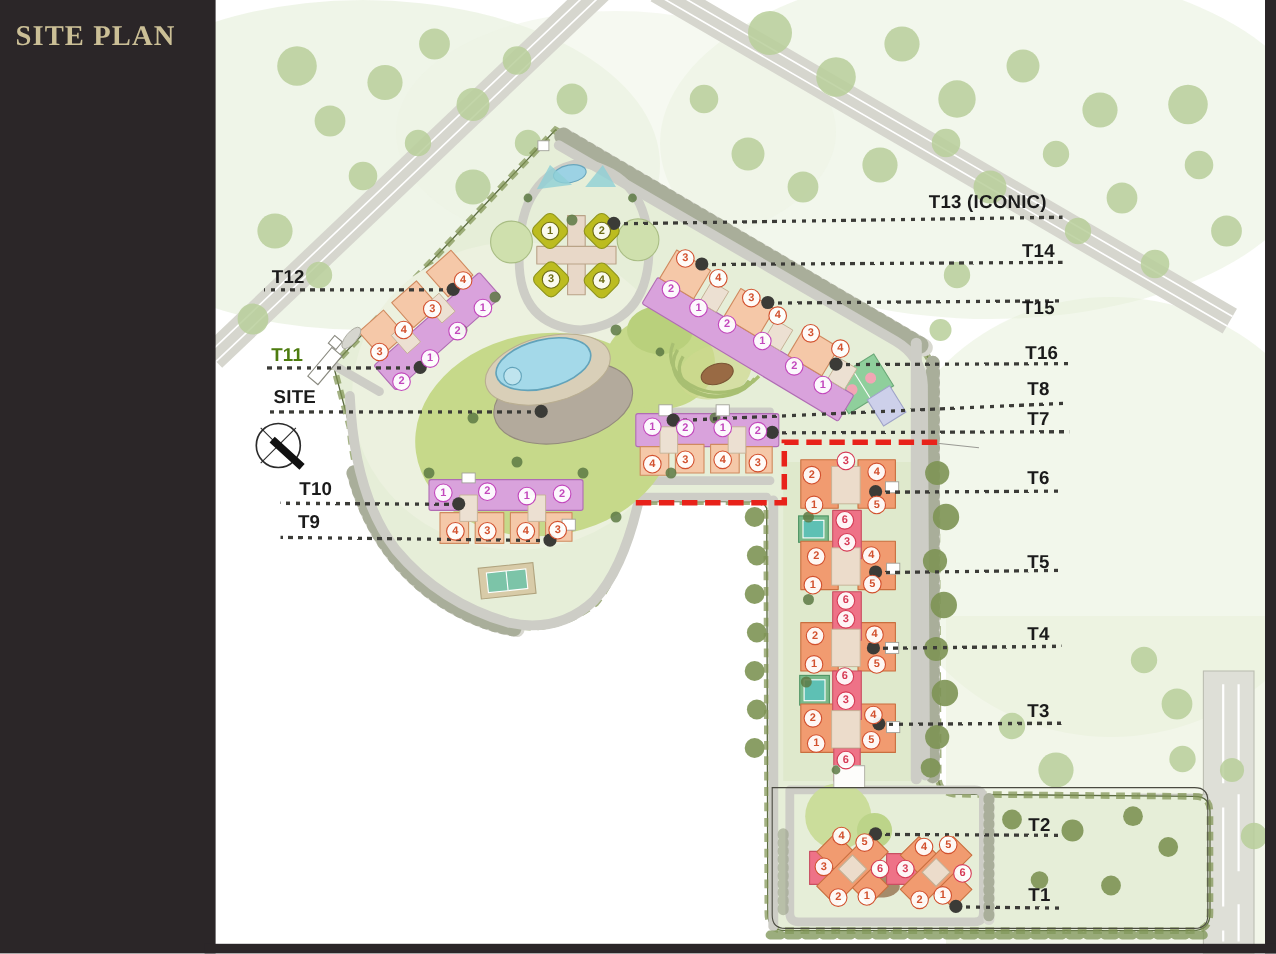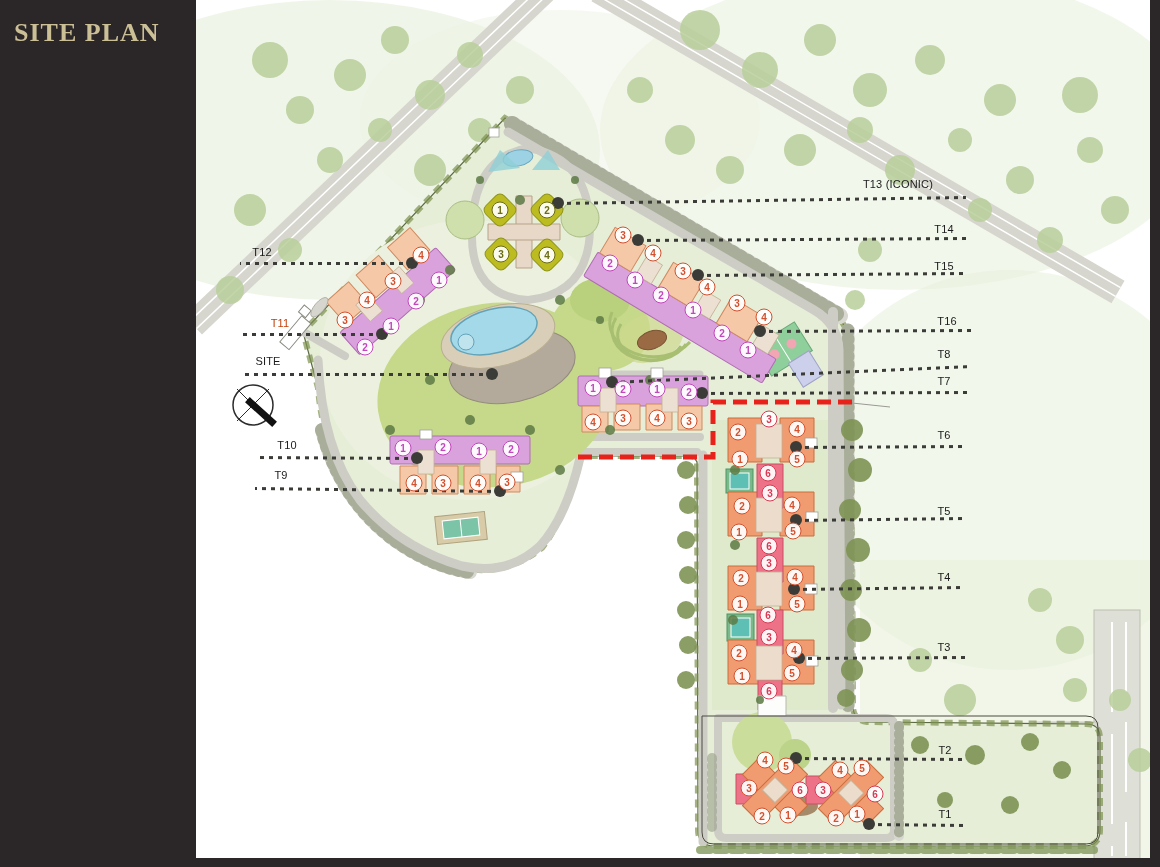--- a/index.html
+++ b/index.html
@@ -5,21 +5,21 @@
   html,body{margin:0;padding:0;background:#ffffff;}
   .stage{position:relative;width:1160px;height:867px;overflow:hidden;background:#ffffff;
          font-family:"Liberation Sans", sans-serif;}
   .plan-svg{position:absolute;left:0;top:0;}
   .sidebar{position:absolute;left:0;top:0;width:196px;height:867px;z-index:30;}
   .page-title{position:absolute;left:14px;top:18px;font-family:"Liberation Serif", serif;
               font-weight:700;font-size:26px;letter-spacing:1px;}
   .bottom-bar{position:absolute;left:186px;top:858px;width:974px;height:9px;z-index:30;}
   .right-bar{position:absolute;left:1150px;top:0;width:10px;height:867px;z-index:29;}
   .overlay{position:absolute;left:0;top:0;width:1160px;height:867px;z-index:20;pointer-events:none;}
-  .callout-label{position:absolute;transform:translate(-50%,-50%);font-weight:400;font-size:11px;
+  .callout-label{position:absolute;transform:translate(-50%,-50%);font-weight:700;font-size:17px;
                  white-space:nowrap;letter-spacing:.2px;}
   .leader-line{position:absolute;height:3px;transform-origin:0 50%;}
   .leader-dot{position:absolute;width:12px;height:12px;border-radius:50%;transform:translate(-50%,-50%);}
   .unit-marker{position:absolute;width:17px;height:17px;border-radius:50%;background:rgba(255,255,255,.92);
                transform:translate(-50%,-50%);font-weight:700;font-size:10px;display:flex;
                align-items:center;justify-content:center;box-sizing:border-box;}
 </style>
 </head>
 <body>
 
@@ -352,21 +352,21 @@
 
   <div class="overlay" id="overlay">
       <div class="leader-line" style="left: 558px; top: 201.5px; width: 408.044px; transform: rotate(-0.842524deg); background: repeating-linear-gradient(90deg, rgb(59, 59, 55) 0px, rgb(59, 59, 55) 4px, transparent 4px, transparent 9px);"></div>
       <div class="leader-dot" style="left: 558px; top: 203px; background: rgb(59, 59, 55);"></div>
       <div class="callout-label" style="left: 898px; top: 184px; color: rgb(27, 27, 27);">T13 (ICONIC)</div>
       <div class="leader-line" style="left: 638px; top: 238.5px; width: 328.006px; transform: rotate(-0.34936deg); background: repeating-linear-gradient(90deg, rgb(59, 59, 55) 0px, rgb(59, 59, 55) 4px, transparent 4px, transparent 9px);"></div>
       <div class="leader-dot" style="left: 638px; top: 240px; background: rgb(59, 59, 55);"></div>
       <div class="callout-label" style="left: 944px; top: 229px; color: rgb(27, 27, 27);">T14</div>
       <div class="leader-line" style="left: 698px; top: 273.5px; width: 268.007px; transform: rotate(-0.427573deg); background: repeating-linear-gradient(90deg, rgb(59, 59, 55) 0px, rgb(59, 59, 55) 4px, transparent 4px, transparent 9px);"></div>
       <div class="leader-dot" style="left: 698px; top: 275px; background: rgb(59, 59, 55);"></div>
-      <div class="callout-label" style="left: 944px; top: 266px; color: rgb(27, 27, 27);">T15</div>
+      <div class="callout-label" style="left: 944px; top: 280px; color: rgb(27, 27, 27);">T15</div>
       <div class="leader-line" style="left: 760px; top: 329.5px; width: 212.002px; transform: rotate(-0.270261deg); background: repeating-linear-gradient(90deg, rgb(59, 59, 55) 0px, rgb(59, 59, 55) 4px, transparent 4px, transparent 9px);"></div>
       <div class="leader-dot" style="left: 760px; top: 331px; background: rgb(59, 59, 55);"></div>
       <div class="callout-label" style="left: 947px; top: 321px; color: rgb(27, 27, 27);">T16</div>
       <div class="leader-line" style="left: 612px; top: 380.5px; width: 360.355px; transform: rotate(-2.5448deg); background: repeating-linear-gradient(90deg, rgb(59, 59, 55) 0px, rgb(59, 59, 55) 4px, transparent 4px, transparent 9px);"></div>
       <div class="leader-dot" style="left: 612px; top: 382px; background: rgb(59, 59, 55);"></div>
       <div class="callout-label" style="left: 944px; top: 354px; color: rgb(27, 27, 27);">T8</div>
       <div class="leader-line" style="left: 702px; top: 391.5px; width: 270.002px; transform: rotate(-0.212206deg); background: repeating-linear-gradient(90deg, rgb(59, 59, 55) 0px, rgb(59, 59, 55) 4px, transparent 4px, transparent 9px);"></div>
       <div class="leader-dot" style="left: 702px; top: 393px; background: rgb(59, 59, 55);"></div>
       <div class="callout-label" style="left: 944px; top: 381px; color: rgb(27, 27, 27);">T7</div>
       <div class="leader-line" style="left: 796px; top: 445.5px; width: 169.003px; transform: rotate(-0.339024deg); background: repeating-linear-gradient(90deg, rgb(59, 59, 55) 0px, rgb(59, 59, 55) 4px, transparent 4px, transparent 9px);"></div>
@@ -385,21 +385,21 @@
       <div class="leader-dot" style="left: 796px; top: 758px; background: rgb(59, 59, 55);"></div>
       <div class="callout-label" style="left: 945px; top: 750px; color: rgb(27, 27, 27);">T2</div>
       <div class="leader-line" style="left: 869px; top: 822.5px; width: 96.0052px; transform: rotate(0.596809deg); background: repeating-linear-gradient(90deg, rgb(59, 59, 55) 0px, rgb(59, 59, 55) 4px, transparent 4px, transparent 9px);"></div>
       <div class="leader-dot" style="left: 869px; top: 824px; background: rgb(59, 59, 55);"></div>
       <div class="callout-label" style="left: 945px; top: 814px; color: rgb(27, 27, 27);">T1</div>
       <div class="leader-line" style="left: 412px; top: 261.5px; width: 172px; transform: rotate(180deg); background: repeating-linear-gradient(90deg, rgb(59, 59, 55) 0px, rgb(59, 59, 55) 4px, transparent 4px, transparent 9px);"></div>
       <div class="leader-dot" style="left: 412px; top: 263px; background: rgb(59, 59, 55);"></div>
       <div class="callout-label" style="left: 262px; top: 252px; color: rgb(27, 27, 27);">T12</div>
       <div class="leader-line" style="left: 382px; top: 332.5px; width: 142px; transform: rotate(180deg); background: repeating-linear-gradient(90deg, rgb(59, 59, 55) 0px, rgb(59, 59, 55) 4px, transparent 4px, transparent 9px);"></div>
       <div class="leader-dot" style="left: 382px; top: 334px; background: rgb(59, 59, 55);"></div>
-      <div class="callout-label" style="left: 261px; top: 323px; color: #c2410c; margin-left: 19px;">T11</div>
+      <div class="callout-label" style="left: 261px; top: 323px; color: #4d7c0f;">T11</div>
       <div class="leader-line" style="left: 492px; top: 372.5px; width: 252px; transform: rotate(180deg); background: repeating-linear-gradient(90deg, rgb(59, 59, 55) 0px, rgb(59, 59, 55) 4px, transparent 4px, transparent 9px);"></div>
       <div class="leader-dot" style="left: 492px; top: 374px; background: rgb(59, 59, 55);"></div>
       <div class="callout-label" style="left: 268px; top: 361px; color: rgb(27, 27, 27);">SITE</div>
       <div class="leader-line" style="left: 417px; top: 456.5px; width: 162.003px; transform: rotate(-179.646deg); background: repeating-linear-gradient(90deg, rgb(59, 59, 55) 0px, rgb(59, 59, 55) 4px, transparent 4px, transparent 9px);"></div>
       <div class="leader-dot" style="left: 417px; top: 458px; background: rgb(59, 59, 55);"></div>
       <div class="callout-label" style="left: 287px; top: 445px; color: rgb(27, 27, 27);">T10</div>
       <div class="leader-line" style="left: 500px; top: 489.5px; width: 245.018px; transform: rotate(-179.298deg); background: repeating-linear-gradient(90deg, rgb(59, 59, 55) 0px, rgb(59, 59, 55) 4px, transparent 4px, transparent 9px);"></div>
       <div class="leader-dot" style="left: 500px; top: 491px; background: rgb(59, 59, 55);"></div>
       <div class="callout-label" style="left: 281px; top: 475px; color: rgb(27, 27, 27);">T9</div>
       <div class="unit-marker" style="left: 500px; top: 210px; border: 1.5px solid rgb(107, 107, 20); color: rgb(107, 107, 20);">1</div>

